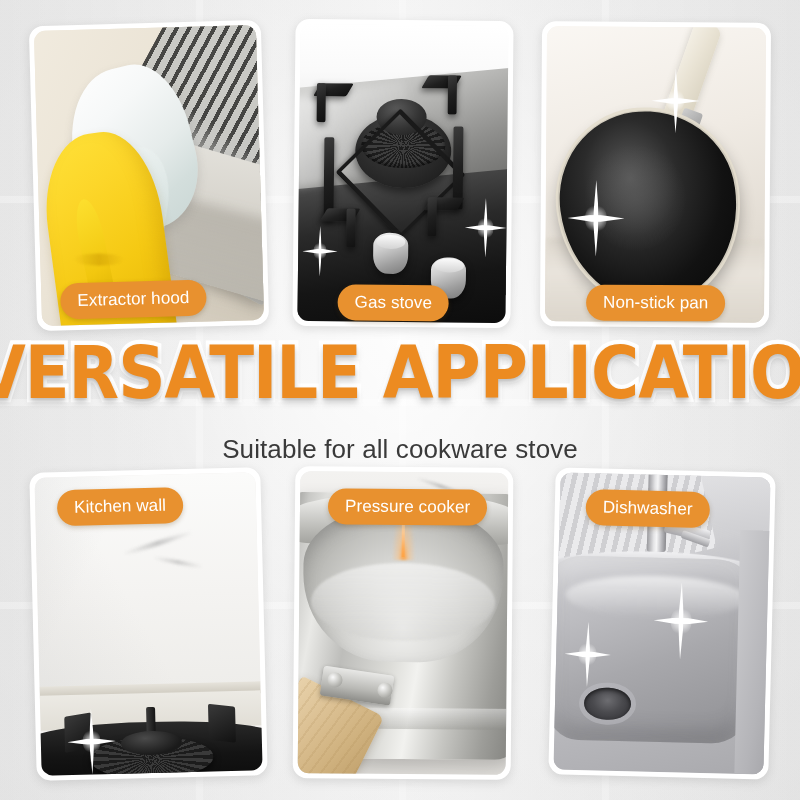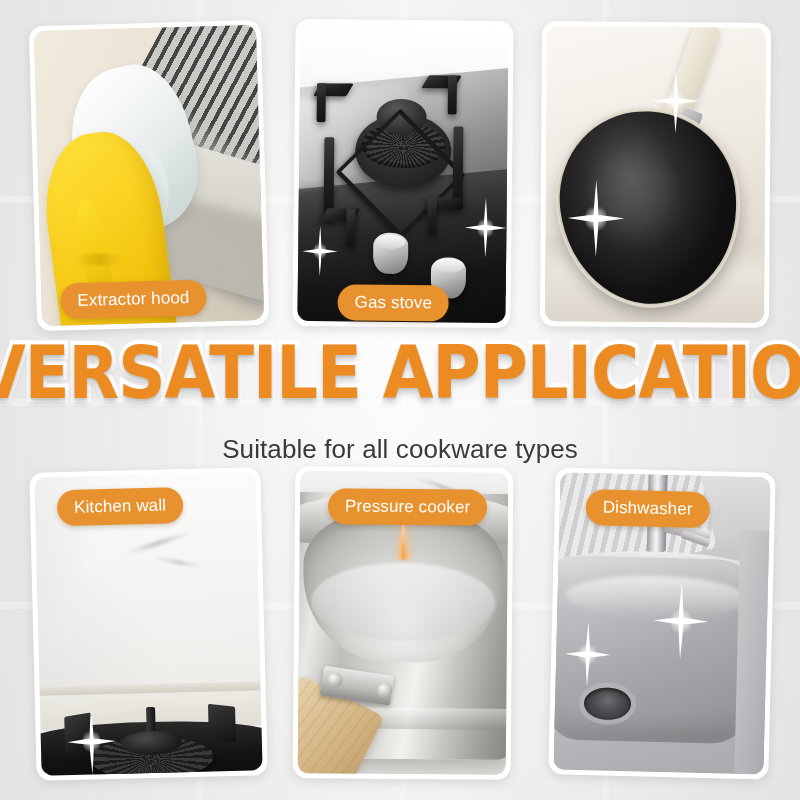--- a/index.html
+++ b/index.html
@@ -577,20 +577,21 @@
     <div class="pan-body"></div>
     <div class="pan-rim"></div>
     <div class="pan-inner-sheen"></div>
     <div class="spark" style="left:48%; top:14%; width:22%; height:22%;">
         <div class="glow"></div>
       </div>
     <div class="spark" style="left:10%; top:52%; width:26%; height:26%;">
         <div class="glow"></div>
       </div>
   </div>
+  <div class="pill" id="pill-pan">Non-stick pan</div>
 </div>
 
 <div class="tile" id="tile-wall">
   <div class="photo">
     <div class="kw-marble"></div>
     <div class="kw-vein1"></div>
     <div class="kw-vein2"></div>
     <div class="kw-vein3"></div>
     <div class="kw-ledge"></div>
     <div class="kw-back"></div>
@@ -645,14 +646,14 @@
       </div>
     <div class="spark" style="left:4%;  top:50%; width:22%; height:22%;">
         <div class="glow"></div>
       </div>
   </div>
   <div class="pill" id="pill-sink">Dishwasher</div>
 </div>
 
 <div id="headline-block">
   <div id="headline">VERSATILE APPLICATION</div>
-  <div id="subtitle">Suitable for all cookware types</div>
+  <div id="subtitle">Suitable for all cookware stove</div>
 </div>
 
 </body></html>

